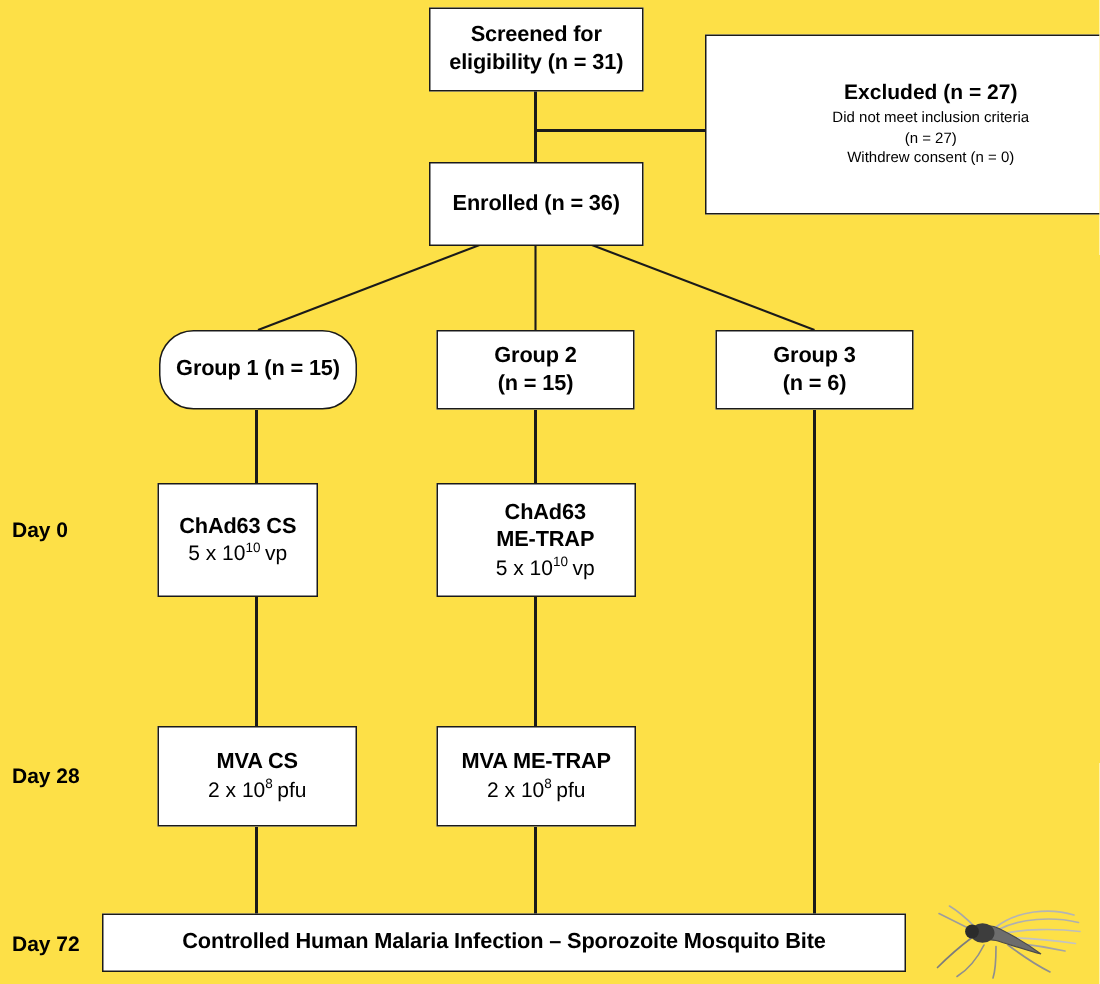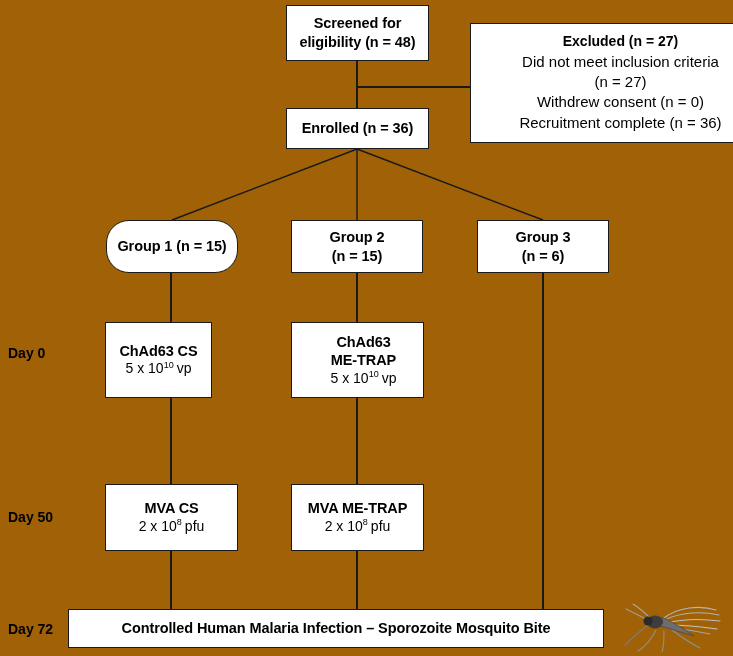--- a/index.html
+++ b/index.html
@@ -9,21 +9,21 @@
     background: #ffffff;
   }
   body {
     font-family: "Liberation Sans", sans-serif;
     color: #000000;
   }
   #diagram {
     position: relative;
     width: 733px;
     height: 656px;
-    background: #a16207;
+    background: #fde047;
     overflow: hidden;
   }
   svg.connectors {
     position: absolute;
     left: 0;
     top: 0;
     width: 733px;
     height: 656px;
     pointer-events: none;
   }
@@ -45,21 +45,21 @@
     font-size: 14.5px;
     letter-spacing: -0.1px;
   }
   .excl-title {
     font-weight: bold;
     font-size: 14px;
     margin-bottom: 1px;
   }
   .excl-line {
     font-weight: normal;
-    font-size: 15px;
+    font-size: 10px;
     line-height: 1.34;
   }
   .daylabel {
     position: absolute;
     font-weight: bold;
     font-size: 14px;
     white-space: nowrap;
     z-index: 2;
   }
   .dose {
@@ -114,32 +114,31 @@
       <line x1="357" y1="273" x2="357" y2="322"></line>
       <line x1="357" y1="398" x2="357" y2="484"></line>
       <line x1="357" y1="551" x2="357" y2="609"></line>
 
       <line x1="543" y1="273" x2="543" y2="609"></line>
     </g>
   </svg>
 
   <div class="node" style="left:286px; top:5px; width:143px; height:56px;">
     <div class="ttl">Screened for</div>
-    <div class="ttl">eligibility (n = 48)</div>
+    <div class="ttl">eligibility (n = 31)</div>
   </div>
 
   <div class="node" style="left:470px; top:23px; width:301px; height:120px; justify-content:center; padding:2px 6px;">
     <div class="excl-title">Excluded (n = 27)</div>
     <div class="excl-line">Did not meet inclusion criteria</div>
     <div class="excl-line">(n = 27)</div>
     <div class="excl-line">Withdrew consent (n = 0)</div>
-    <div class="excl-line">Recruitment complete (n = 36)</div>
-  </div>
-
-  <div class="node" style="left:286px; top:108px; width:143px; height:41px;">
+  </div>
+
+  <div class="node" style="left:286px; top:108px; width:143px; height:56px;">
     <div class="ttl">Enrolled (n = 36)</div>
   </div>
 
   <div class="node" style="left:106px; top:220px; width:132px; height:53px;border-radius:23px;">
     <div class="ttl">Group 1 (n = 15)</div>
   </div>
 
   <div class="node" style="left:291px; top:220px; width:132px; height:53px;">
     <div class="ttl">Group 2</div>
     <div class="ttl">(n = 15)</div>
@@ -156,21 +155,21 @@
     <div class="ttl">ChAd63 CS</div>
     <div class="dose"><span>5 x 10</span><sup>10</sup><span>vp</span></div>
   </div>
 
   <div class="node" style="left:291px; top:322px; width:133px; height:76px;padding-left:12px;">
     <div class="ttl">ChAd63</div>
     <div class="ttl">ME-TRAP</div>
     <div class="dose"><span>5 x 10</span><sup>10</sup><span>vp</span></div>
   </div>
 
-  <div class="daylabel" style="left:8px; top:509px;">Day 50</div>
+  <div class="daylabel" style="left:8px; top:509px;">Day 28</div>
 
   <div class="node" style="left:105px; top:484px; width:133px; height:67px;">
     <div class="ttl">MVA CS</div>
     <div class="dose"><span>2 x 10</span><sup>8</sup><span>pfu</span></div>
   </div>
 
   <div class="node" style="left:291px; top:484px; width:133px; height:67px;">
     <div class="ttl">MVA ME-TRAP</div>
     <div class="dose"><span>2 x 10</span><sup>8</sup><span>pfu</span></div>
   </div>

